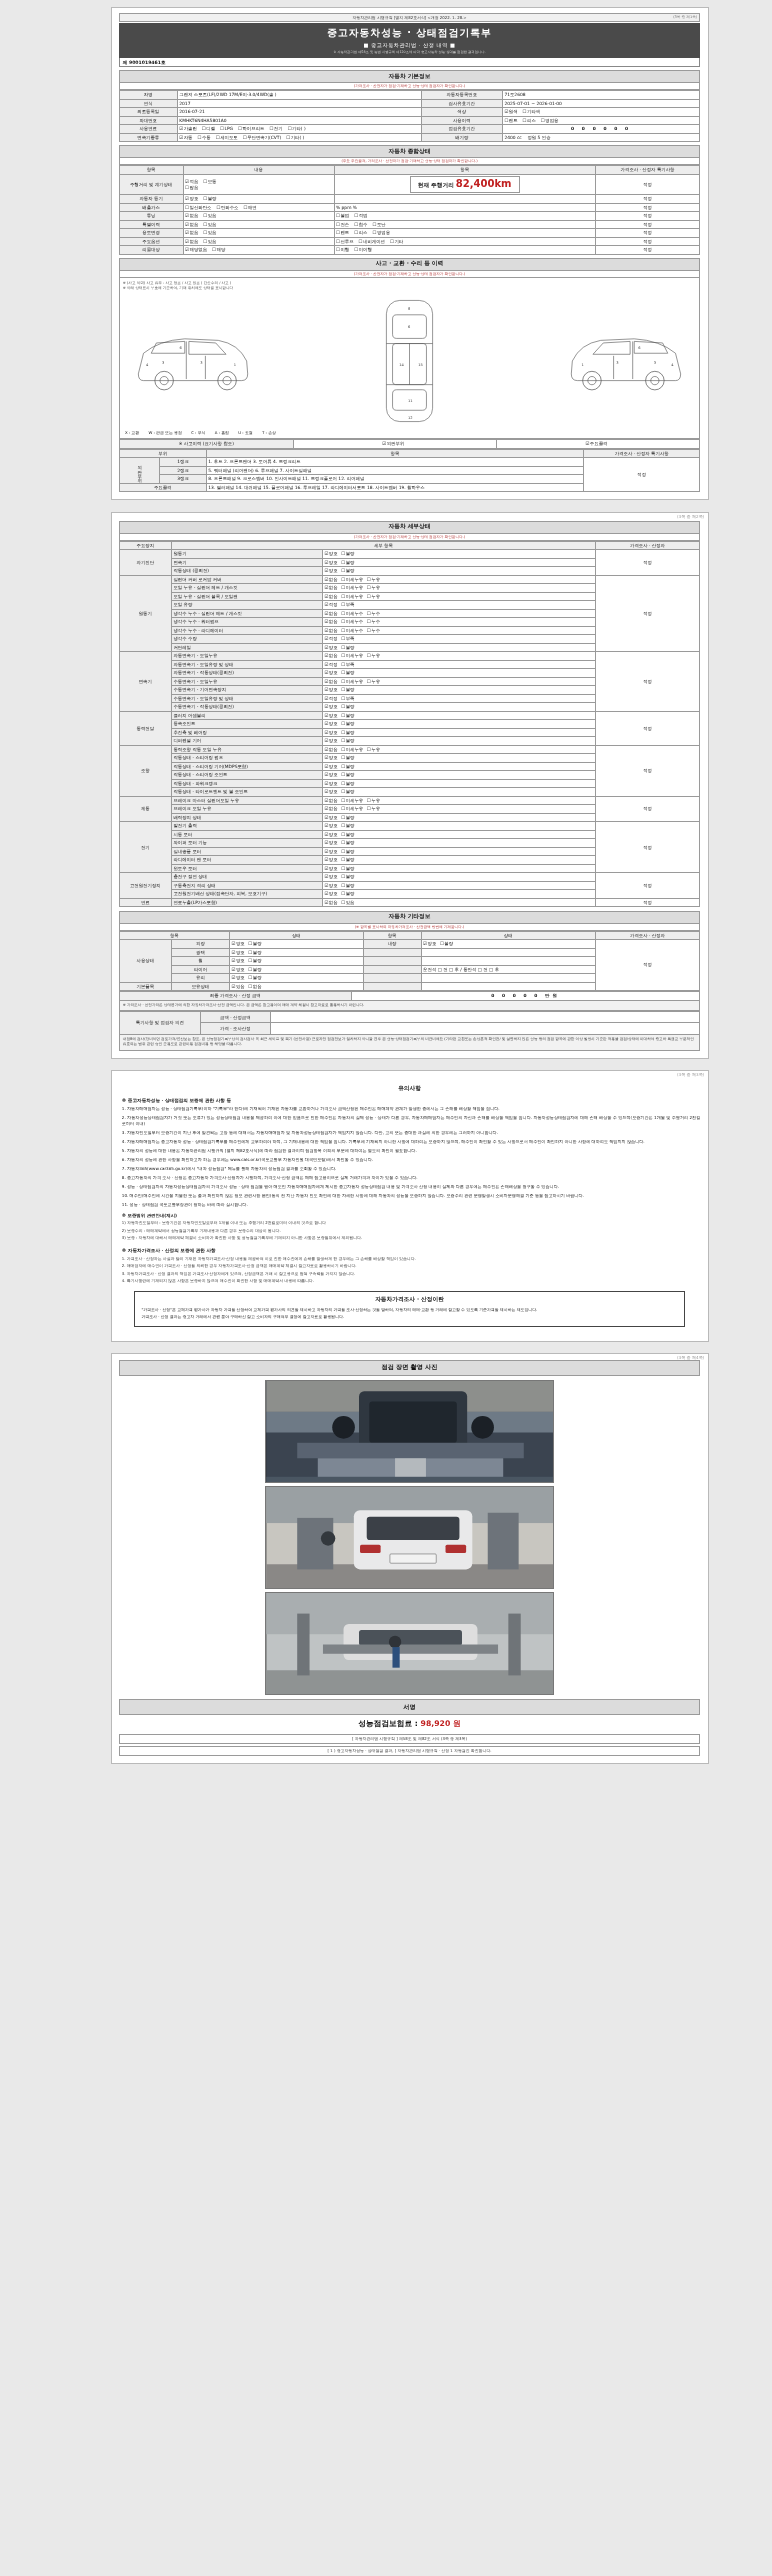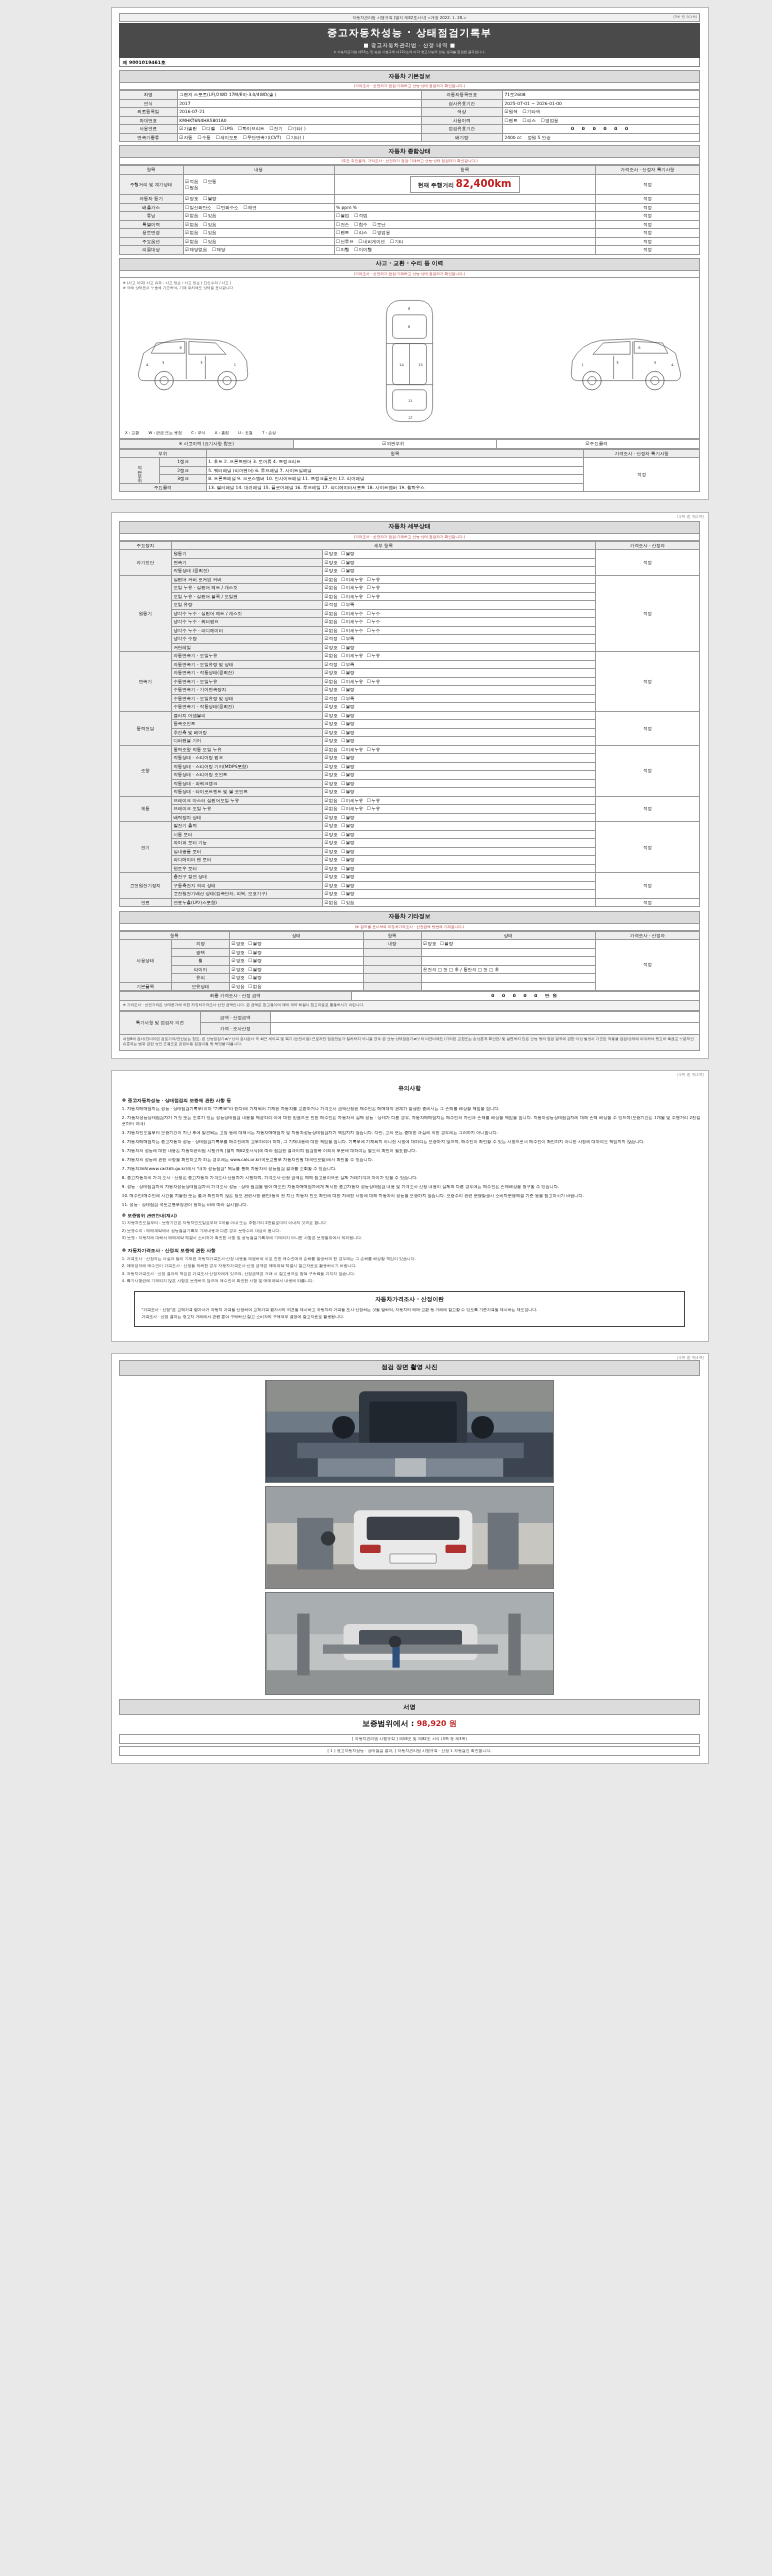--- a/index.html
+++ b/index.html
@@ -889,21 +889,21 @@
         <circle cx="250" cy="95" r="12" fill="#2f3338"></circle>
         <rect x="245" y="105" width="14" height="40" fill="#2c4f7c"></rect>
         <rect x="60" y="40" width="24" height="120" fill="#6f7478"></rect>
         <rect x="470" y="40" width="24" height="120" fill="#6f7478"></rect>
       </svg>
     </div>
   </div>
 
   <div class="sign-bar">서명</div>
   <div class="price-bar">
-    <span>보증범위에서 :</span>
+    <span>성능점검보험료 :</span>
     <span class="amt">98,920 원</span>
   </div>
   <div class="footer-note">[ 자동차관리법 시행규칙 ]  제58조 및 제82조 서식 (3쪽 중 제3쪽)</div>
   <div class="footer-note">[ 1 ) 중고자동차성능 · 상태점검 결과, [ 자동차관리법 시행규칙 · 산정 1 자동검진 확인합니다.</div>
 </div>
 
 </div>
 
 
 </body></html>

